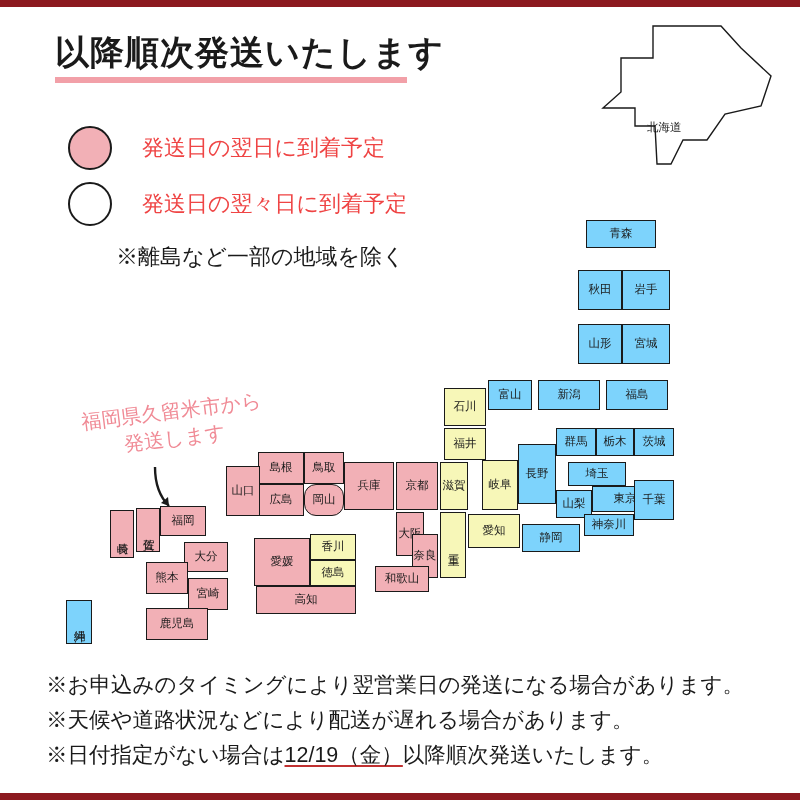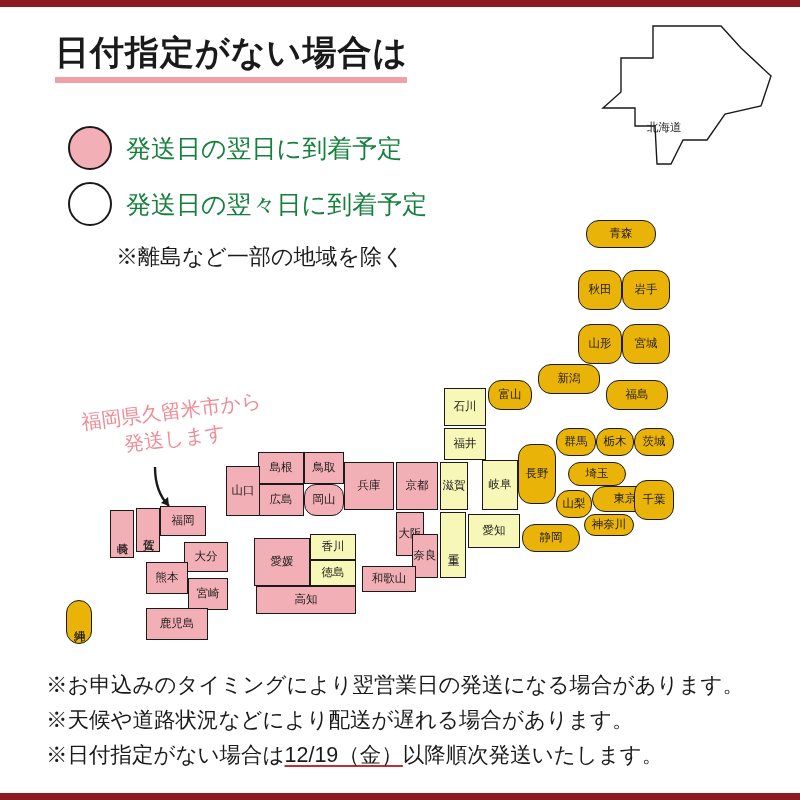--- a/index.html
+++ b/index.html
@@ -63,23 +63,23 @@
     height: 44px;
     border-radius: 50%;
     border: 2px solid #1a1a1a;
     box-sizing: border-box;
     flex: 0 0 auto;
   }
   .swatch.pink { background: #f2b0b6; }
   .swatch.yellow { background: #f7f7b8; }
   .swatch.white { background: #ffffff; }
   .legend-label {
-    margin-left: 14px;
-    font-size: 25px;
-    color: #15803d;
+    margin-left: 30px;
+    font-size: 22px;
+    color: #ef4444;
     white-space: nowrap;
   }
   .legend-note {
     margin-top: 10px;
     margin-left: 48px;
     font-size: 22px;
     color: #1a1a1a;
     white-space: nowrap;
   }
 
@@ -122,21 +122,21 @@
     justify-content: center;
     font-size: 11.5px;
     color: #1a1a1a;
     letter-spacing: 0px;
     background: #ffffff;
     white-space: nowrap;
     line-height: 1;
   }
   .pref.pink { background: #f2b0b6; }
   .pref.yellow { background: #f7f7b8; }
-  .pref.white { background: #eab308; border-radius: 13px; }
+  .pref.white { background: #7dd3fc; }
   .pref.vert { writing-mode: vertical-rl; }
 
   
   .hokkaido-wrap {
     position: absolute;
     left: 575px;
     top: 14px;
     width: 200px;
     height: 180px;
   }
@@ -176,21 +176,21 @@
 </style>
 </head>
 <body>
 
 <div id="page">
 
   <div class="edge-bar top"></div>
   <div class="edge-bar bottom"></div>
 
   <div class="title-wrap">
-    <div class="title-text">日付指定がない場合は</div>
+    <div class="title-text">以降順次発送いたします</div>
     <div class="title-underline"></div>
   </div>
 
   <div class="legend">
     <div class="legend-row">
       <div class="swatch pink"></div>
       <div class="legend-label">発送日の翌日に到着予定</div>
     </div>
     <div class="legend-row">
       <div class="swatch white"></div>
@@ -218,21 +218,21 @@
       </svg>
     </div>
     <div class="hokkaido-label">北海道</div>
 
     <div class="pref white" style="left:586px; top:220px; width:70px; height:28px;">青森</div>
     <div class="pref white" style="left:578px; top:270px; width:44px; height:40px;">秋田</div>
     <div class="pref white" style="left:622px; top:270px; width:48px; height:40px;">岩手</div>
     <div class="pref white" style="left:578px; top:324px; width:44px; height:40px;">山形</div>
     <div class="pref white" style="left:622px; top:324px; width:48px; height:40px;">宮城</div>
 
-    <div class="pref white" style="left:538px; top:364px; width:62px; height:30px;">新潟</div>
+    <div class="pref white" style="left:538px; top:380px; width:62px; height:30px;">新潟</div>
     <div class="pref white" style="left:606px; top:380px; width:62px; height:30px;">福島</div>
 
     <div class="pref white" style="left:556px; top:428px; width:40px; height:28px;">群馬</div>
     <div class="pref white" style="left:596px; top:428px; width:38px; height:28px;">栃木</div>
     <div class="pref white" style="left:634px; top:428px; width:40px; height:28px;">茨城</div>
     <div class="pref white" style="left:568px; top:462px; width:58px; height:24px;">埼玉</div>
     <div class="pref white" style="left:518px; top:444px; width:38px; height:60px;">長野</div>
     <div class="pref white" style="left:556px; top:490px; width:36px; height:28px;">山梨</div>
     <div class="pref white" style="left:592px; top:486px; width:66px; height:26px;">東京</div>
     <div class="pref white" style="left:634px; top:480px; width:40px; height:40px;">千葉</div>
@@ -244,21 +244,21 @@
     <div class="pref yellow" style="left:444px; top:428px; width:42px; height:32px;">福井</div>
     <div class="pref yellow" style="left:482px; top:460px; width:36px; height:50px;">岐阜</div>
     <div class="pref yellow" style="left:440px; top:462px; width:28px; height:48px;">滋賀</div>
     <div class="pref yellow" style="left:468px; top:514px; width:52px; height:34px;">愛知</div>
     <div class="pref yellow vert" style="left:440px; top:512px; width:26px; height:66px;">三重</div>
 
     <div class="pref pink" style="left:396px; top:462px; width:42px; height:48px;">京都</div>
     <div class="pref pink" style="left:344px; top:462px; width:50px; height:48px;">兵庫</div>
     <div class="pref pink" style="left:396px; top:512px; width:28px; height:44px;">大阪</div>
     <div class="pref pink" style="left:412px; top:534px; width:26px; height:44px;">奈良</div>
-    <div class="pref pink" style="left:362px; top:566px; width:54px; height:26px;">和歌山</div>
+    <div class="pref pink" style="left:375px; top:566px; width:54px; height:26px;">和歌山</div>
 
     <div class="pref pink" style="left:304px; top:452px; width:40px; height:32px;">鳥取</div>
     <div class="pref pink" style="left:258px; top:452px; width:46px; height:32px;">島根</div>
     <div class="pref pink" style="left:304px; top:484px; width:40px; height:32px;border-radius:12px;">岡山</div>
     <div class="pref pink" style="left:258px; top:484px; width:46px; height:32px;">広島</div>
     <div class="pref pink" style="left:226px; top:466px; width:34px; height:50px;">山口</div>
 
     <div class="pref yellow" style="left:310px; top:534px; width:46px; height:26px;">香川</div>
     <div class="pref yellow" style="left:310px; top:560px; width:46px; height:26px;">徳島</div>
     <div class="pref pink" style="left:256px; top:586px; width:100px; height:28px;">高知</div>

